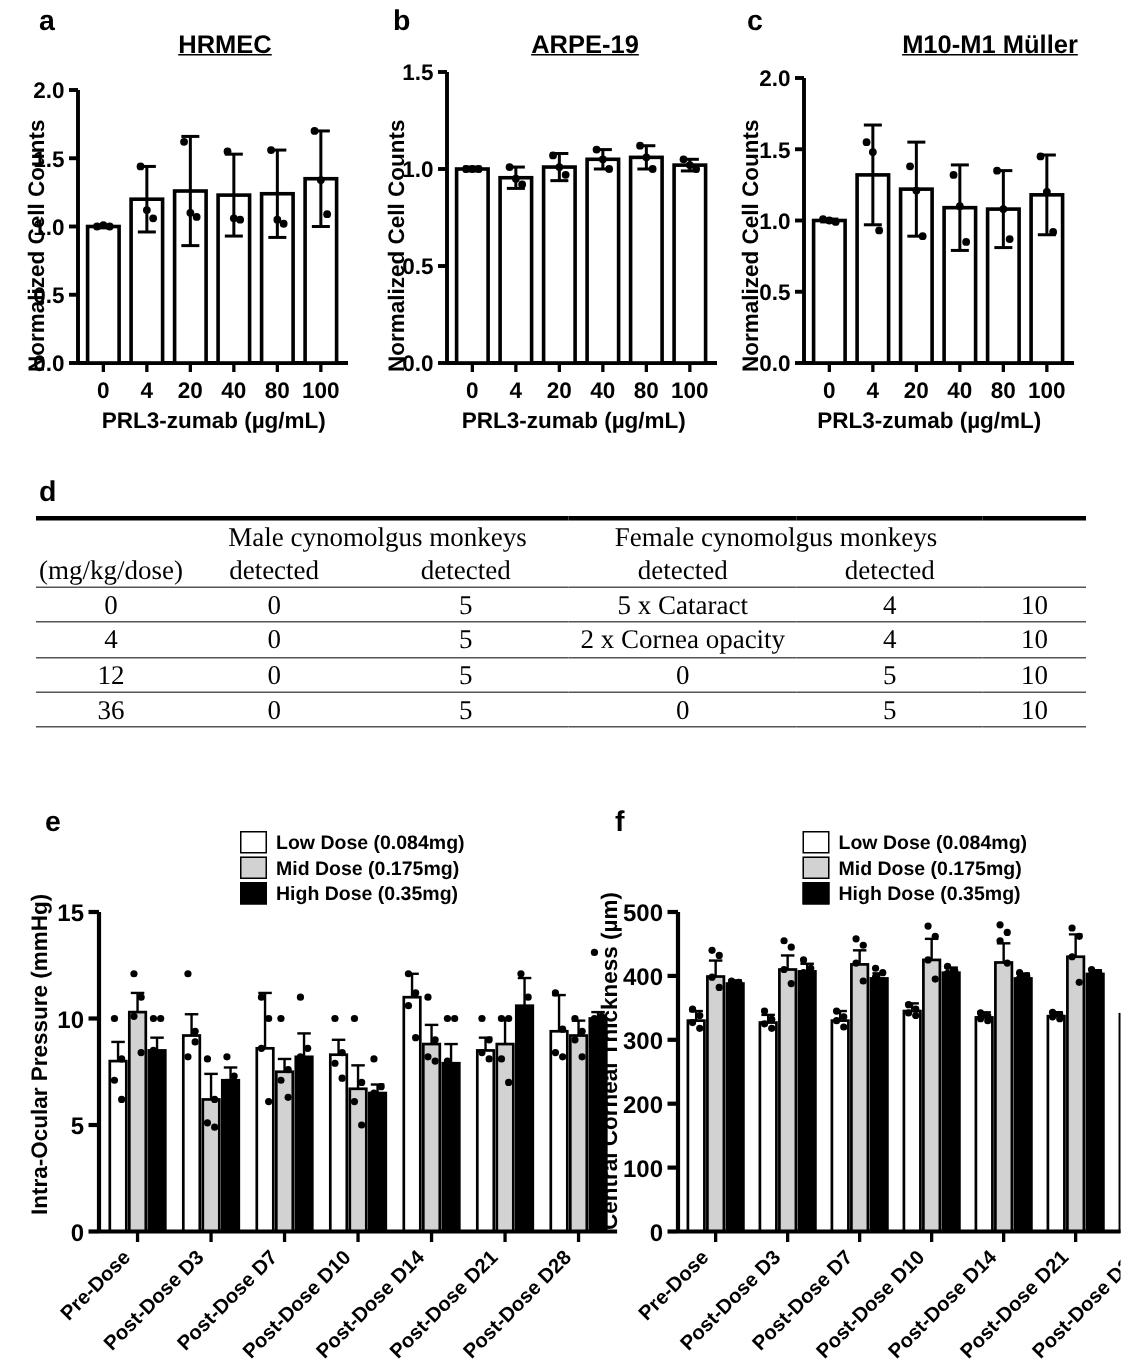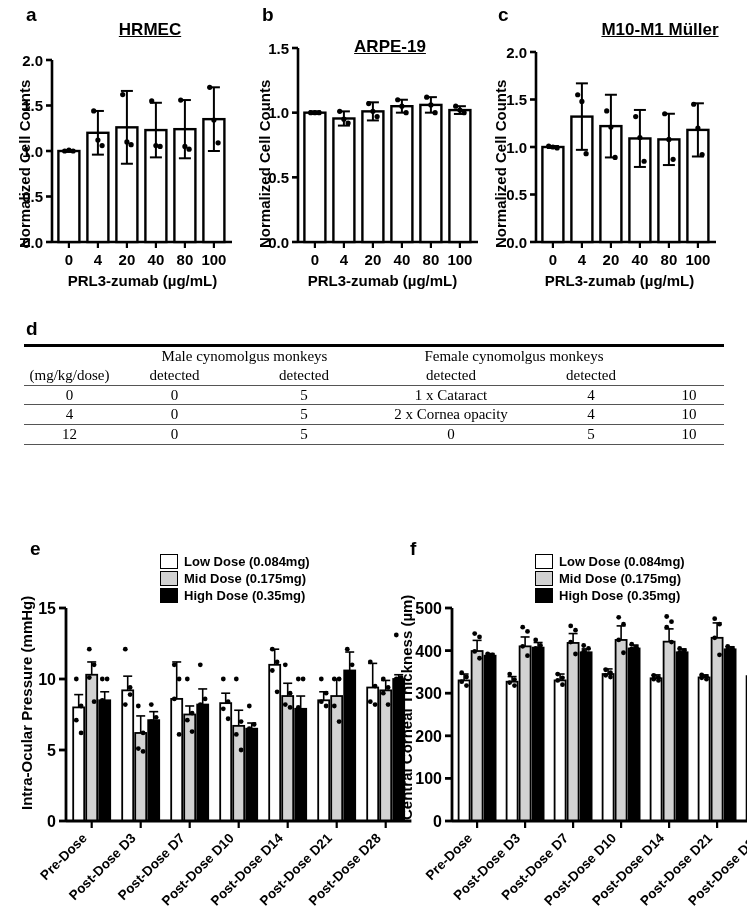--- a/index.html
+++ b/index.html
@@ -8,21 +8,21 @@
   .panel{position:absolute;}
   .plabel{position:absolute;font-weight:bold;font-size:19px;font-family:"Liberation Sans",sans-serif;}
   .ptitle{position:absolute;font-weight:bold;font-size:17px;text-align:center;
           text-decoration:underline;white-space:nowrap;}
   .ylab{position:absolute;font-weight:bold;font-size:15px;white-space:nowrap;
         transform-origin:0 0;transform:rotate(-90deg);}
   .xlab{position:absolute;font-weight:bold;font-size:15px;white-space:nowrap;text-align:center;}
   svg{display:block;overflow:visible;}
   
   #tabd{position:absolute;left:24px;top:344px;width:700px;
-        font-family:"Liberation Serif",serif;font-size:15px;}
+        font-family:"Liberation Serif",serif;font-size:18px;}
   #tabd table{border-collapse:collapse;width:100%;}
   #tabd td,#tabd th{text-align:center;font-weight:normal;padding:1px 2px;line-height:1.12;}
   .thick-top td{border-top:3px solid #000;}
   .thick-bot td{border-bottom:3px solid #000;}
   .rule td{border-bottom:1.6px solid #555;}
   .grp{font-weight:bold;font-family:"Liberation Serif",serif;}
   
   .legend{position:absolute;font-size:13px;font-weight:bold;}
   .legend .row{display:flex;align-items:center;margin-bottom:1px;height:16px;}
   .swatch{width:16px;height:13px;border:1.6px solid #000;margin-right:6px;}
@@ -102,21 +102,21 @@
       <line x1="207.9" y1="151" x2="219.9" y2="151" stroke="#000" stroke-width="2"></line>
       <circle cx="209.70000000000002" cy="87.30000000000001" r="2.6" fill="#000"></circle>
       <circle cx="213.9" cy="120.05999999999999" r="2.6" fill="#000"></circle>
       <circle cx="218.1" cy="142.81" r="2.6" fill="#000"></circle>
       <line x1="213.9" y1="242" x2="213.9" y2="248" stroke="#000" stroke-width="2.2"></line>
       <text x="213.9" y="265" font-family="Liberation Sans, sans-serif" font-size="15" font-weight="bold" fill="#000" text-anchor="middle">100</text>
     </svg>
 </div>
 
 <div class="plabel" style="left:262px;top:4px;">b</div>
-<div class="ptitle" style="left:300px;top:37px;width:180px;">ARPE-19</div>
+<div class="ptitle" style="left:300px;top:20px;width:180px;">ARPE-19</div>
 <div class="ylab" style="left:256px;top:248px;">Normalized Cell Counts</div>
 <div class="xlab" style="left:275px;top:272px;width:215px;">PRL3-zumab (µg/mL)</div>
 <div class="panel" style="left:240px;top:0px;">
   <svg id="svg-b" width="250" height="270">
       <line x1="58" y1="48" x2="58" y2="242" stroke="#000" stroke-width="2.6"></line>
       <line x1="58" y1="242" x2="238" y2="242" stroke="#000" stroke-width="2.6"></line>
       <line x1="52" y1="242" x2="58" y2="242" stroke="#000" stroke-width="2.6"></line>
       <text x="49" y="247.5" font-family="Liberation Sans, sans-serif" font-size="15" font-weight="bold" fill="#000" text-anchor="end">0.0</text>
       <line x1="52" y1="177.33333333333334" x2="58" y2="177.33333333333334" stroke="#000" stroke-width="2.6"></line>
       <text x="49" y="182.83333333333334" font-family="Liberation Sans, sans-serif" font-size="15" font-weight="bold" fill="#000" text-anchor="end">0.5</text>
@@ -271,34 +271,42 @@
           <td style="width: 17%;">detected</td>
           <td style="width: 20%;">detected</td>
           <td style="width: 22%;">detected</td>
           <td style="width: 18%;">detected</td>
           <td style="width: 10%;"></td>
         </tr>
         <tr class="rule">
           <td style="width: 13%;">0</td>
           <td style="width: 17%;">0</td>
           <td style="width: 20%;">5</td>
-          <td style="width: 22%;">1 x Cataract</td>
+          <td style="width: 22%;">5 x Cataract</td>
           <td style="width: 18%;">4</td>
           <td style="width: 10%;">10</td>
         </tr>
         <tr class="rule">
           <td style="width: 13%;">4</td>
           <td style="width: 17%;">0</td>
           <td style="width: 20%;">5</td>
           <td style="width: 22%;">2 x Cornea opacity</td>
           <td style="width: 18%;">4</td>
           <td style="width: 10%;">10</td>
         </tr>
         <tr class="rule">
           <td style="width: 13%;">12</td>
+          <td style="width: 17%;">0</td>
+          <td style="width: 20%;">5</td>
+          <td style="width: 22%;">0</td>
+          <td style="width: 18%;">5</td>
+          <td style="width: 10%;">10</td>
+        </tr>
+        <tr class="rule">
+          <td style="width: 13%;">36</td>
           <td style="width: 17%;">0</td>
           <td style="width: 20%;">5</td>
           <td style="width: 22%;">0</td>
           <td style="width: 18%;">5</td>
           <td style="width: 10%;">10</td>
         </tr>
       </tbody>
   </table>
 </div>
 

